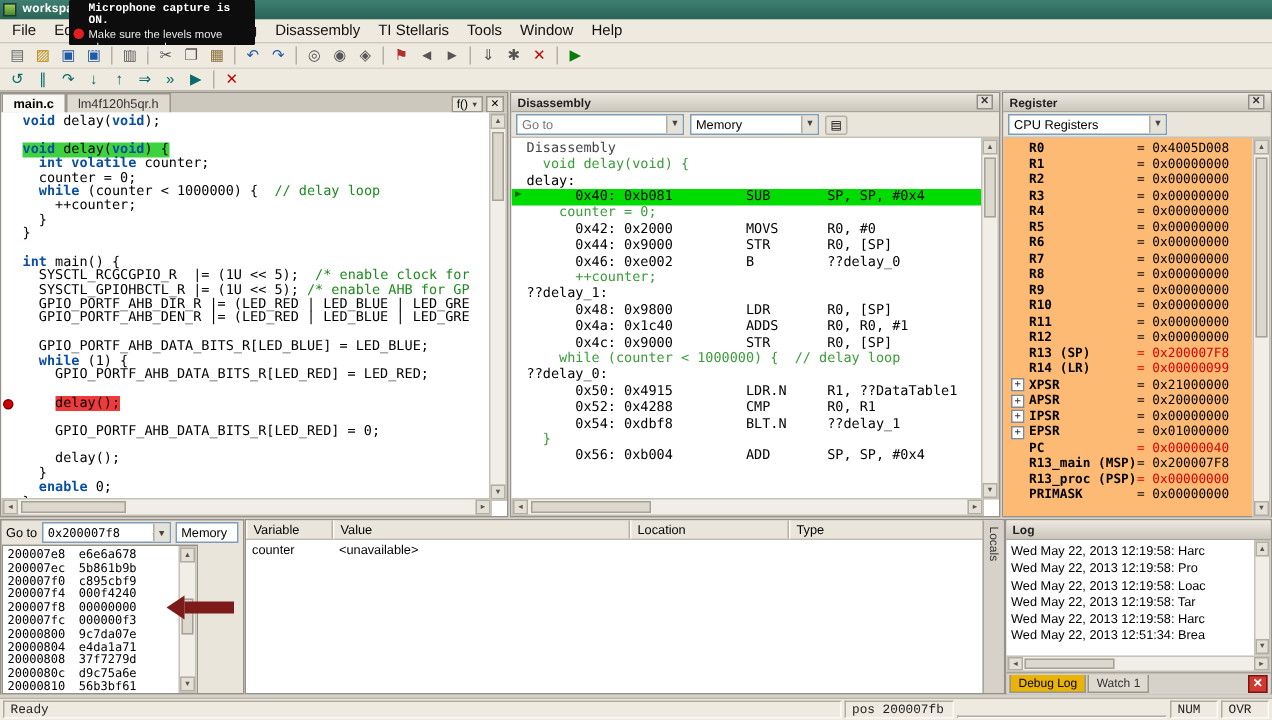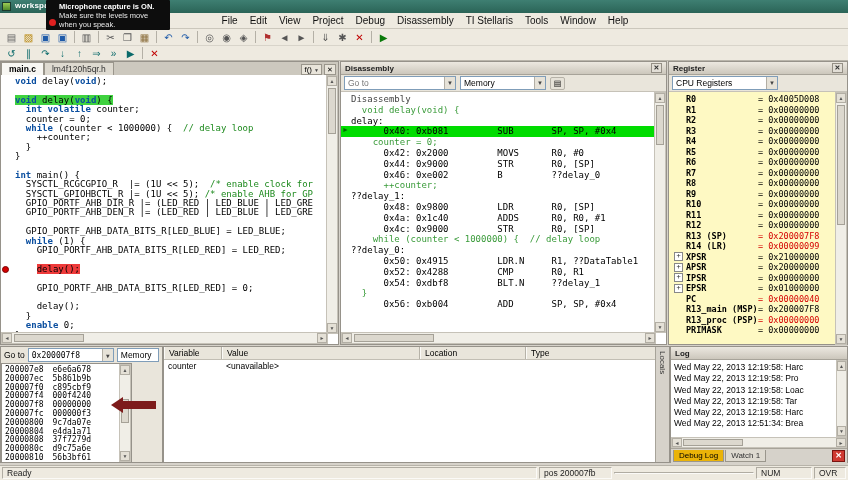--- a/index.html
+++ b/index.html
@@ -5,21 +5,21 @@
   *{margin:0;padding:0;box-sizing:border-box;}
   body{background:#888;font-family:"Liberation Sans",sans-serif;}
   #root{position:relative;width:848px;height:480px;background:#d6d2ca;overflow:hidden;font-size:10px;color:#000;}
 
   
   .titlebar{position:absolute;left:0;top:0;width:848px;height:13px;background:linear-gradient(#3e7f72,#2b6457);}
   .app-icon{position:absolute;left:2px;top:2px;width:9px;height:9px;background:linear-gradient(#9ccc55,#4e8a2a);border:1px solid #1c3a2e;}
   .title-text{position:absolute;left:15px;top:1px;font-size:8px;font-weight:bold;color:#fff;letter-spacing:.2px;}
 
   
-  .menubar{position:absolute;left:0;top:13px;width:848px;height:16px;background:#eeeae0;border-bottom:1px solid #cbc7bc;display:flex;align-items:center;padding-left:2px;justify-content:center;}
+  .menubar{position:absolute;left:0;top:13px;width:848px;height:16px;background:#eeeae0;border-bottom:1px solid #cbc7bc;display:flex;align-items:center;padding-left:2px;}
   .menu-item{font-size:10px;padding:1px 6px;color:#111;}
 
   
   .toolbar{position:absolute;left:0;width:848px;background:#eeeae0;display:flex;align-items:center;padding-left:3px;}
   .toolbar1{top:29px;height:17px;border-bottom:1px solid #d8d4ca;}
   .toolbar2{top:46px;height:15px;border-bottom:1px solid #b9b5ab;}
   .tb-btn{display:inline-flex;width:17px;height:14px;align-items:center;justify-content:center;font-size:10px;border:1px solid transparent;border-radius:2px;background:transparent;}
   .tb-btn.small{width:15px;height:13px;font-size:8px;border:1px solid #b6b2a8;background:#e6e2d8;}
   .tb-sep{width:1px;height:12px;background:#b4b0a6;margin:0 3px;}
 
@@ -52,21 +52,21 @@
   
   .dis-lines{position:absolute;left:0;top:30px;width:313px;height:241px;overflow:hidden;padding-top:2px;background:#fff;}
   .dis-line{height:10.8px;line-height:10.8px;font-family:"DejaVu Sans Mono",monospace;font-size:9px;white-space:pre;padding-left:10px;}
   .dis-src{color:#3a9b3a;}
   .dis-lbl{color:#000;}
   .dis-hdr{color:#444;}
   .dis-hl{background:#00dc00;color:#000;}
   .pc-arrow{position:absolute;left:1px;font-size:7px;color:#006600;z-index:3;}
 
   
-  .reg-rows{position:absolute;left:0;top:30px;width:166px;height:252px;overflow:hidden;padding-top:2px;background:#fef9c3;}
+  .reg-rows{position:absolute;left:0;top:30px;width:166px;height:252px;overflow:hidden;padding-top:2px;background:#fdba74;}
   .reg-row{display:flex;align-items:center;height:10.5px;line-height:10.5px;font-family:"DejaVu Sans Mono",monospace;font-size:8.5px;padding-left:5px;}
   .reg-exp{width:9px;height:9px;margin-right:3px;font-size:7px;line-height:7px;text-align:center;color:#333;}
   .reg-exp.has{border:1px solid #888;background:#fff;}
   .reg-name{width:72px;font-weight:bold;overflow:hidden;white-space:nowrap;}
   .reg-val{white-space:nowrap;}
   .reg-val.chg{color:#d40000;}
 
   
   .mem-content{position:absolute;left:0;top:16px;width:131px;height:100px;background:#fff;border:1px solid #96928a;padding:2px 0 0 3px;overflow:hidden;}
   .mem-row{height:8.8px;line-height:8.8px;font-family:"DejaVu Sans Mono",monospace;font-size:8px;white-space:pre;}
@@ -97,27 +97,27 @@
   .log-close{margin-left:auto;margin-right:2px;width:13px;height:12px;background:#cf3a32;border:1px solid #7a1410;color:#fff;font-size:8px;line-height:10px;text-align:center;font-weight:bold;}
 
   
   .sb-v,.sb-h{position:absolute;background:#f0eee7;border:1px solid #c6c2b8;}
   .sb-v{width:12px;}
   .sb-h{height:12px;}
   .sb-btn{position:absolute;width:10px;height:10px;background:#e4e0d6;border:1px solid #b2aea4;font-size:5px;color:#555;display:flex;align-items:center;justify-content:center;}
   .sb-thumb{position:absolute;background:#dcd8ce;border:1px solid #a5a197;}
 
   
-  .statusbar{position:absolute;left:0;top:465px;width:848px;height:15px;background:#eeeae0;border-top:1px solid #b7b3a9;display:flex;align-items:center;padding:1px 2px;gap:2px;}
+  .statusbar{position:absolute;left:0;top:465px;width:848px;height:15px;background:#eeeae0;border-top:1px solid #b7b3a9;display:flex;align-items:flex-end;padding:1px 2px;gap:2px;font-family:Liberation Mono, monospace;}
   .sb-cell{border:1px solid;border-color:#b0aca2 #fbfaf7 #fbfaf7 #b0aca2;font-size:8.5px;padding:0 4px;display:flex;align-items:center;color:#222;}
   .sb-cell.grow{flex:1;}
 
   
   .notification{position:absolute;left:46px;top:0;width:124px;height:30px;background:#0d0d0d;z-index:100;padding:2px 3px 2px 13px;border-radius:1px;}
-  .notification .n1{font-size:7.5px;font-weight:bold;color:#fff;}
+  .notification .n1{font-size:7.5px;font-weight:bold;color:#fff;font-family:Liberation Mono, monospace;}
   .notification .n2{font-size:7.5px;color:#e8e8e8;}
   .rec-dot{position:absolute;left:3px;top:19px;width:7px;height:7px;border-radius:50%;background:#e02020;}
 </style>
 </head>
 <body>
 
 <div id="root">
 
   <div class="titlebar">
     <span class="app-icon"></span>
@@ -497,21 +497,21 @@
         <span class="log-tab active">Debug Log</span>
         <span class="log-tab">Watch 1</span>
         <span class="log-close">✕</span>
       </div>
   </div>
 
   <div class="statusbar">
     <span class="sb-cell grow">Ready</span>
     <span class="sb-cell" style="width:73px;">pos 200007fb</span>
     <span class="sb-cell" style="width:140px;"></span>
-    <span class="sb-cell" style="width:56px;">NUM</span>
+    <span class="sb-cell" style="width:32px;">NUM</span>
     <span class="sb-cell" style="width:32px;">OVR</span>
   </div>
 
   <div class="notification">
     <span class="rec-dot"></span>
     <div class="n1">Microphone capture is ON.</div>
     <div class="n2">Make sure the levels move</div>
     <div class="n2">when you speak.</div>
   </div>
 

